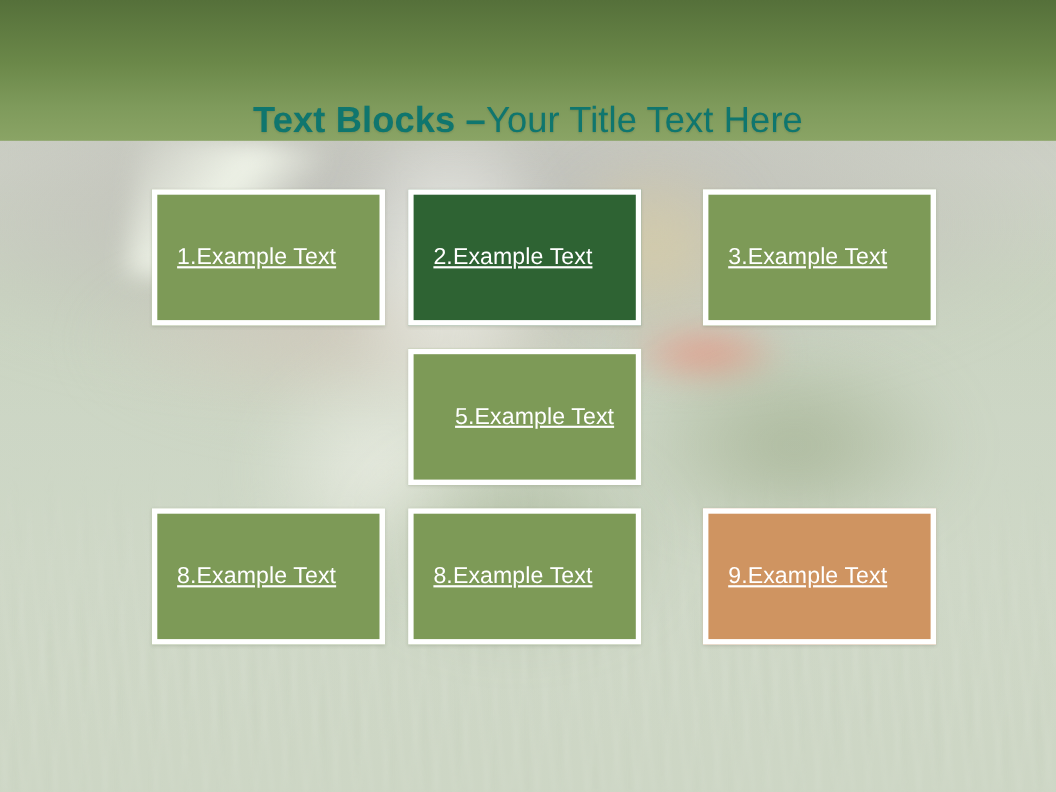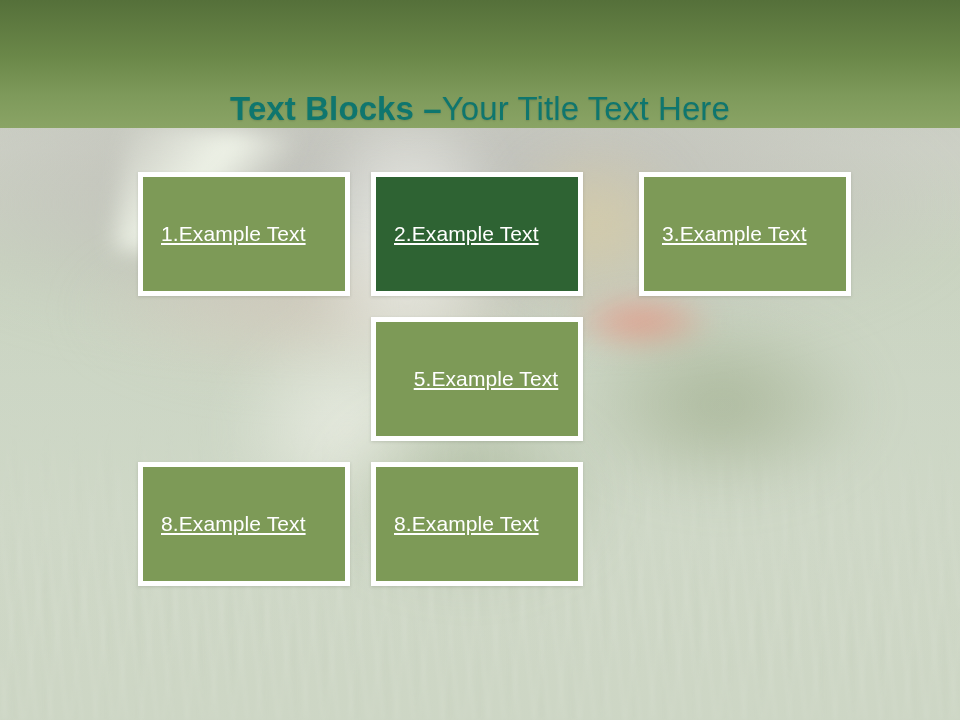--- a/index.html
+++ b/index.html
@@ -287,15 +287,18 @@
 
 
     <div class="block c0 r2" style="background-color: rgb(125, 154, 87);">
       <span class="block-label">8.Example Text</span>
     </div>
 
     <div class="block c1 r2" style="background-color: rgb(125, 154, 87);">
       <span class="block-label">8.Example Text</span>
     </div>
 
+    <div class="block c2 r2" style="background-color: rgb(207, 148, 97);">
+      <span class="block-label">9.Example Text</span>
+    </div>
 
   </div>
 </div>
 
 </body></html>

